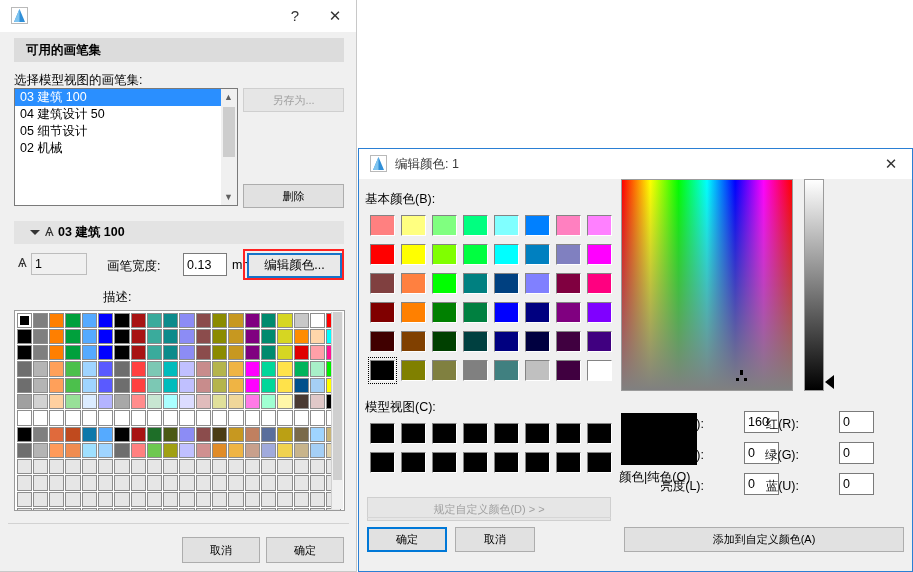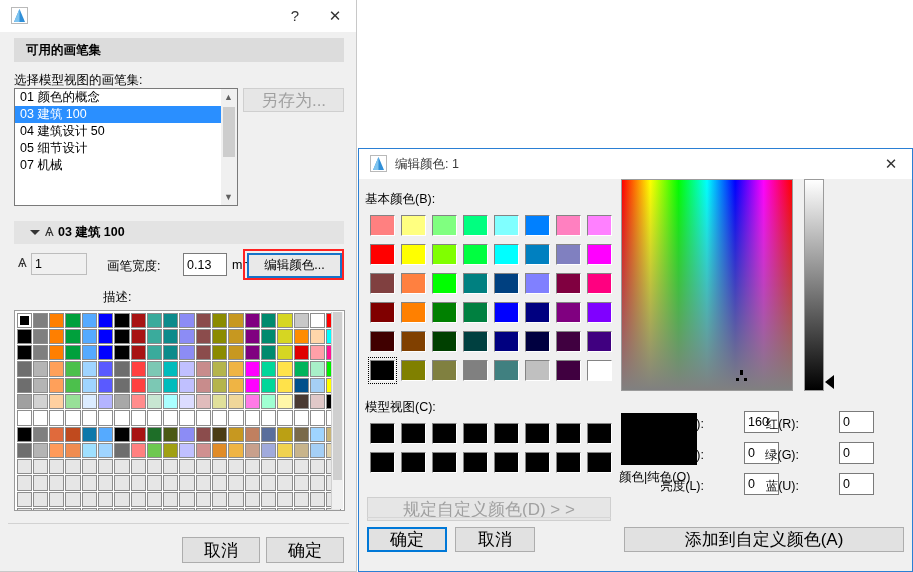--- a/index.html
+++ b/index.html
@@ -15,21 +15,21 @@
   
   .win{position:absolute;background:#f0f0f0;box-sizing:border-box;}
   .titlebar{position:absolute;left:0;top:0;right:0;height:32px;background:#ffffff;}
   .title-txt{position:absolute;left:36px;top:8px;font-size:12.5px;color:#4a4a4a;white-space:nowrap;}
   .title-icon{position:absolute;left:11px;top:7px;width:17px;height:17px;}
   .tb-btn{position:absolute;top:0;width:40px;height:31px;color:#333;font-size:15px;
           display:flex;align-items:center;justify-content:center;cursor:default;}
 
   .btn{
     box-sizing:border-box;background:#e1e1e1;border:1px solid #adadad;
-    font-size:17px;color:#000;display:flex;align-items:center;justify-content:center;
+    font-size:11px;color:#000;display:flex;align-items:center;justify-content:center;
     cursor:default;user-select:none;position:absolute;
   }
   .btn.disabled{color:#a0a0a0;background:#e6e6e6;border-color:#cfcfcf;}
   .btn.defaulted{border:2px solid #0078d7;background:#e1e1e1;}
   .tfield{
     box-sizing:border-box;background:#fff;border:1px solid #7a7a7a;position:absolute;
     font-size:12.5px;color:#000;display:flex;align-items:center;padding-left:3px;
   }
   .lbl{position:absolute;font-size:12.5px;color:#000;white-space:nowrap;}
 
@@ -124,34 +124,34 @@
       <span class="tb-btn" style="right:1px;">✕</span>
     </div>
 
     <div id="pen-banner">
       <span>可用的画笔集</span>
     </div>
 
     <div class="lbl" id="pen-sub">选择模型视图的画笔集:</div>
 
     <div id="list">
-        <div class="li">01 颜色的概念</div>
         <div class="li sel">03 建筑 100</div>
         <div class="li">04 建筑设计 50</div>
         <div class="li">05 细节设计</div>
-        <div class="li">07 机械</div>
+        <div class="li">02 机械</div>
       </div>
 
     <div id="list-sb">
       <div class="arrow" style="top:0;">▲</div>
       <div class="thumb"></div>
       <div class="arrow" style="bottom:0;">▼</div>
     </div>
 
     <div class="btn disabled" style="left:243px;top:88px;width:101px;height:24px;">另存为...</div>
+    <div class="btn" style="left:243px;top:184px;width:101px;height:24px;">删除</div>
 
     <div id="pen-group">
       <span class="caret"></span>
       <span class="pen-glyph" style="position:absolute;left:31px;top:3px;">Ѧ</span>
       <span class="gtxt">03 建筑 100</span>
     </div>
 
     <span class="pen-glyph" style="position:absolute;left:18px;top:255px;">Ѧ</span>
     <div class="tfield" style="left:31px;top:253px;width:56px;height:22px;background:#f0f0f0;border-color:#bdbdbd;">1</div>
 

